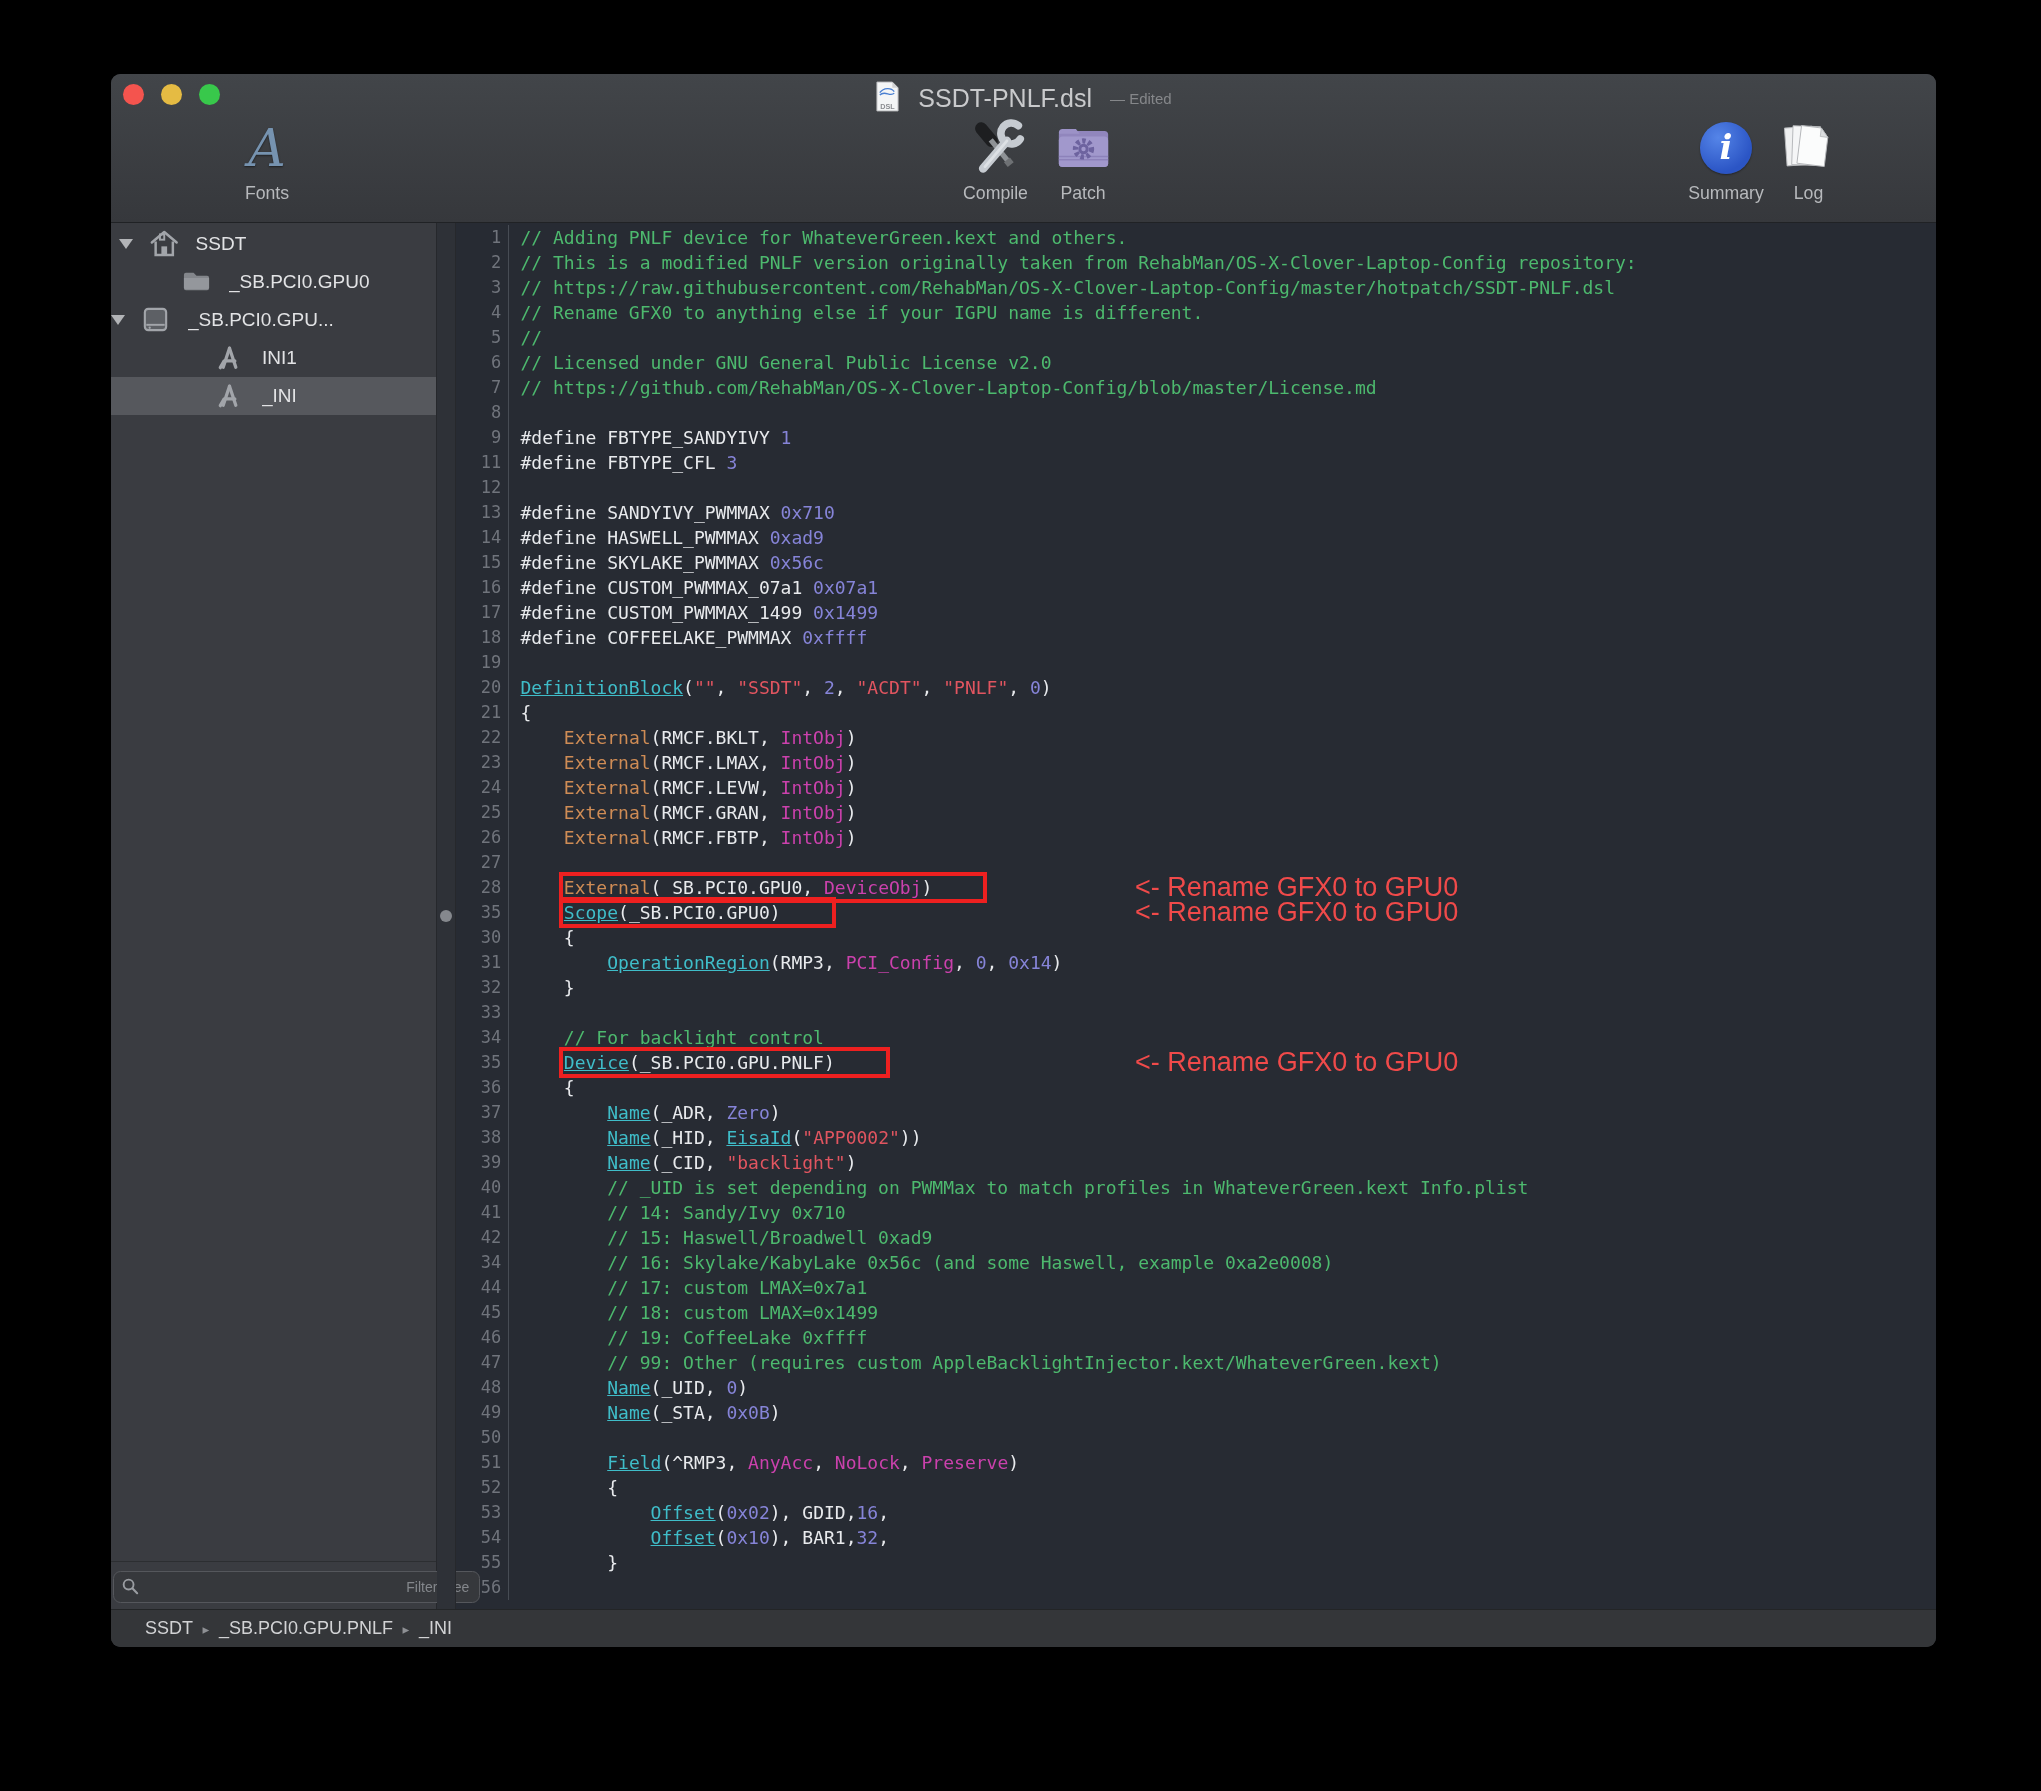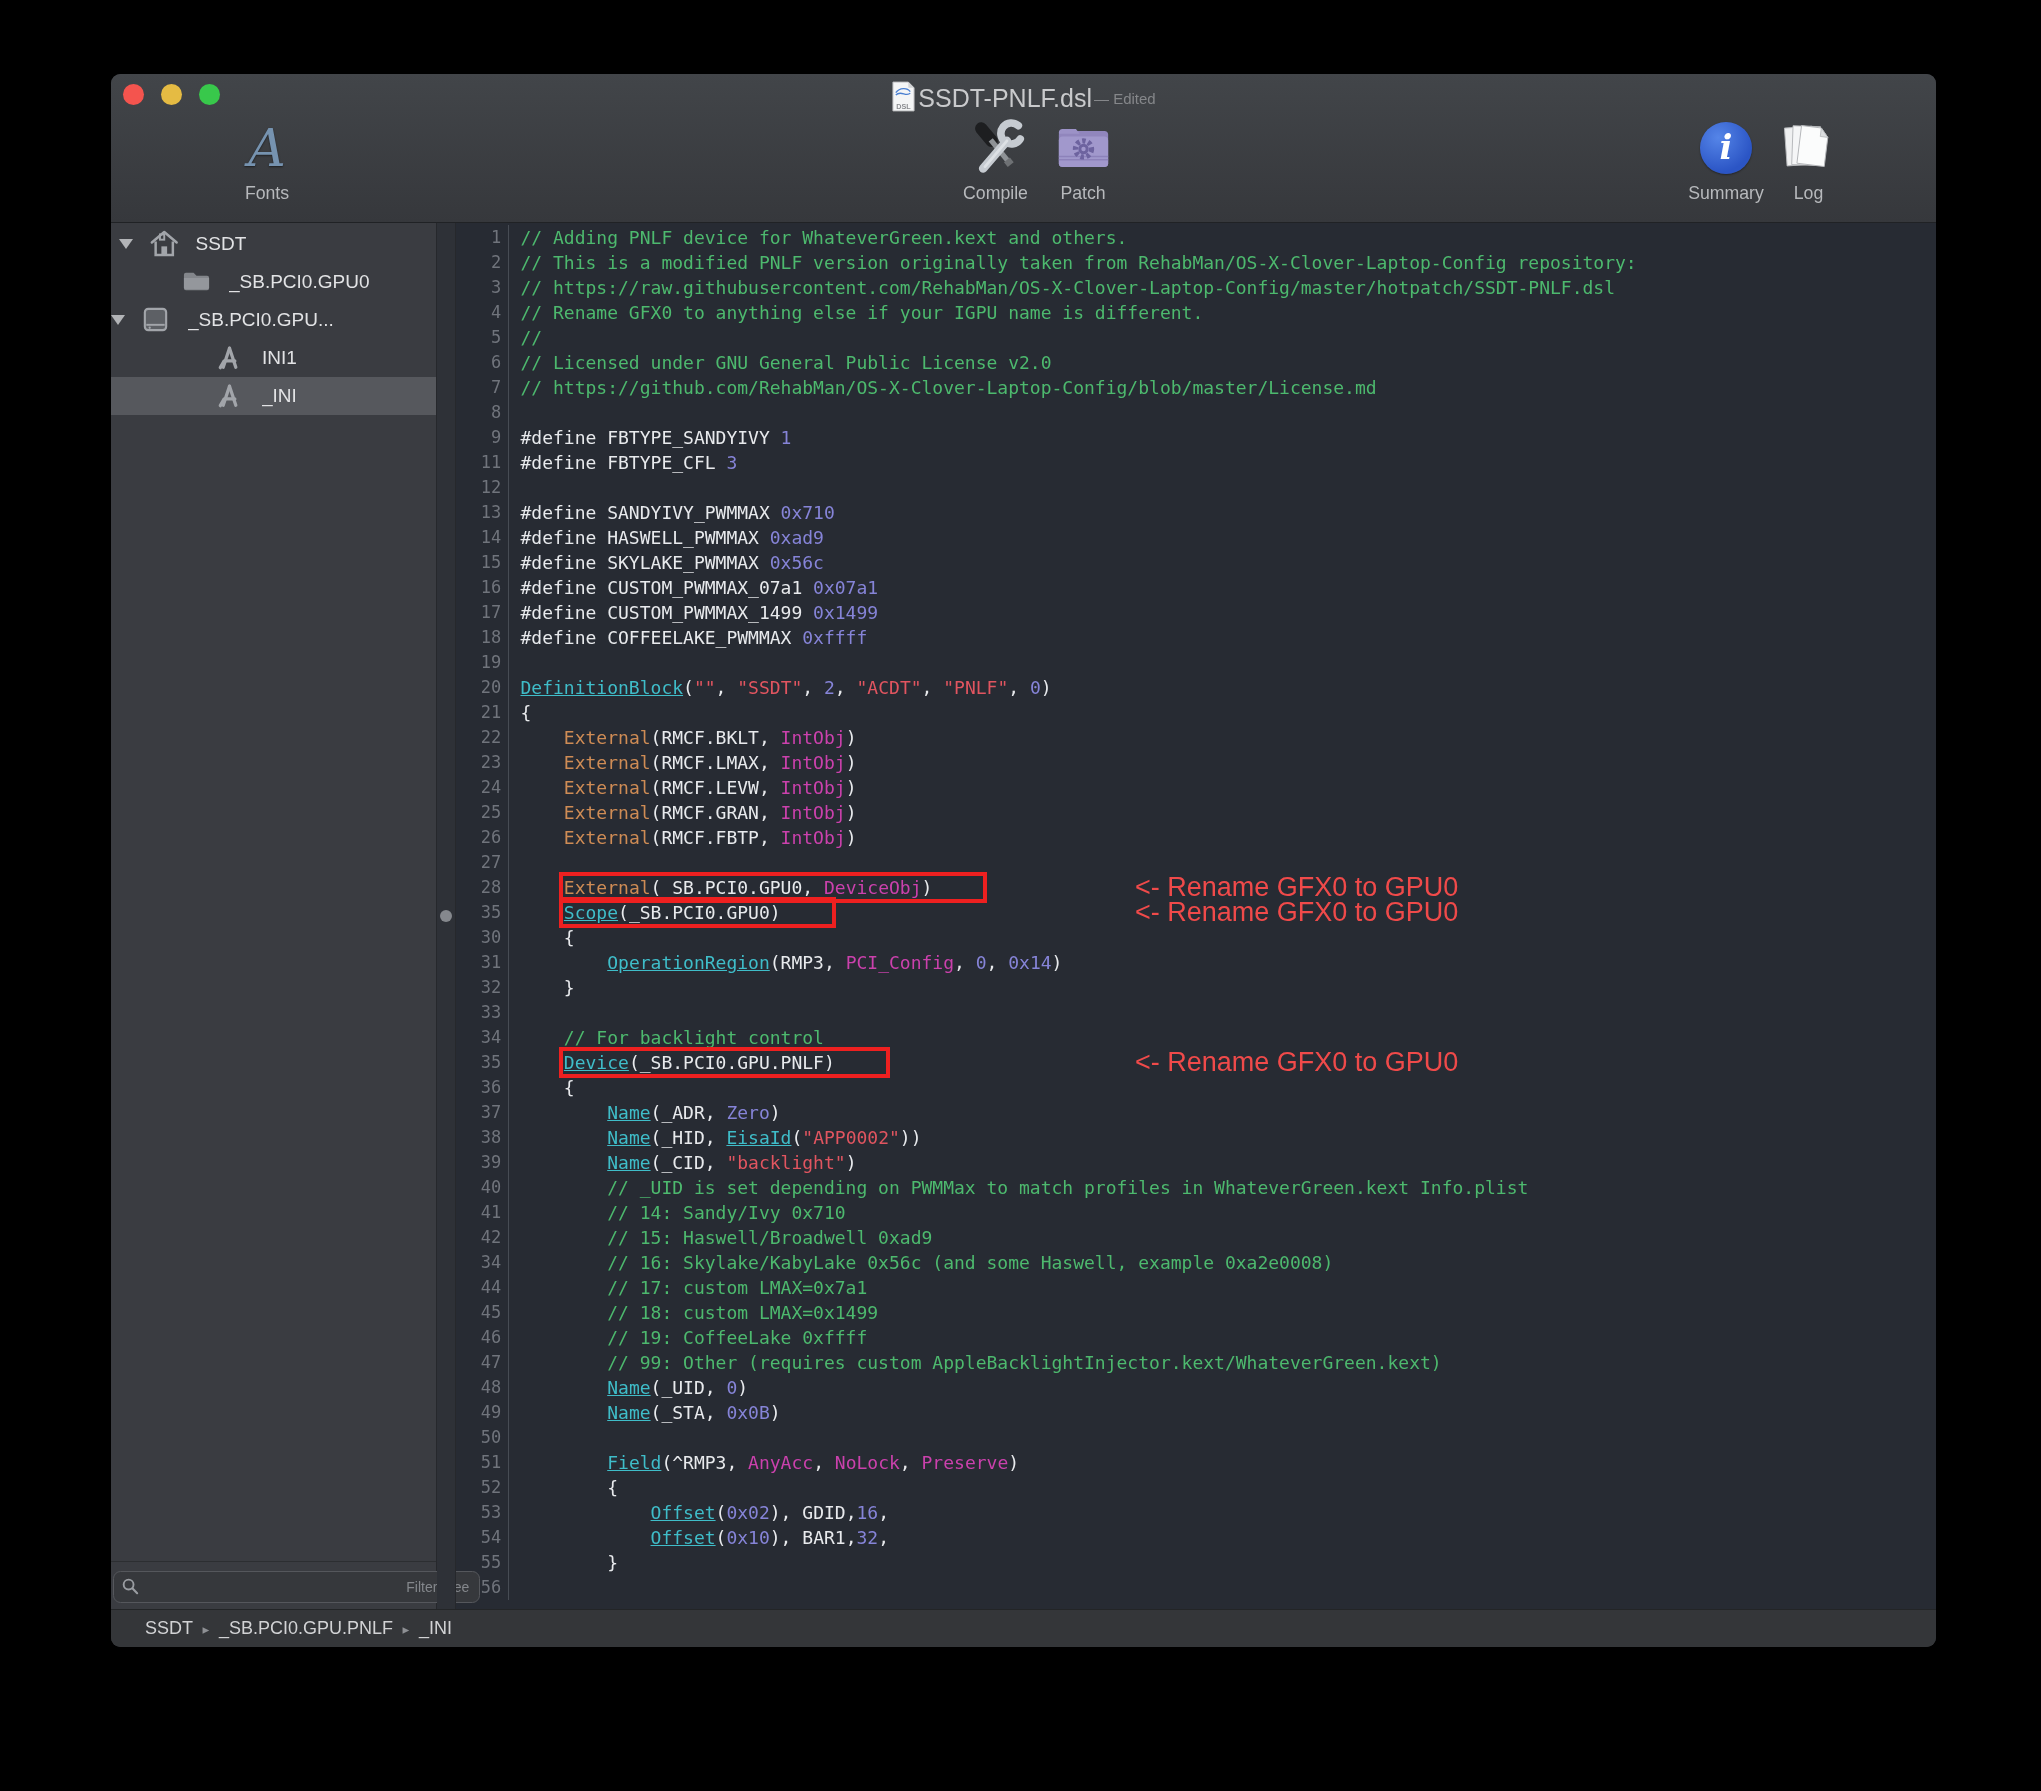--- a/index.html
+++ b/index.html
@@ -5,21 +5,21 @@
   html,body{margin:0;padding:0;background:#000;width:2042px;height:1791px;overflow:hidden;}
   *{box-sizing:border-box;}
   .screen{position:relative;width:2042px;height:1791px;background:#000;font-family:"Liberation Sans",sans-serif;}
   .window{position:absolute;left:111px;top:74px;width:1825px;height:1573px;border-radius:9.6px;overflow:hidden;
           background:#3a3c41;box-shadow:0 17px 57px rgba(0,0,0,.7);display:flex;flex-direction:column;}
   
   .chrome{height:149px;flex:none;background:linear-gradient(#424549,#36383c);border-bottom:1px solid #202225;position:relative;}
   .titlebar{height:41px;position:relative;display:flex;align-items:center;justify-content:center;}
   .traffic{position:absolute;left:12.4px;top:9.6px;display:flex;gap:17px;}
   .tl{width:21px;height:21px;border-radius:50%;}
-  .titlewrap{display:flex;align-items:center;gap:2px;margin-top:7.6px;}
+  .titlewrap{display:flex;align-items:center;gap:18px;margin-top:7.6px;}
   .title-main{font-size:25px;color:#c9cacc;}
   .title-suffix{font-size:15px;color:#85878a;}
   .toolbar{position:absolute;left:0;top:41px;right:0;bottom:0;}
   .titem{position:absolute;top:3.8px;text-align:center;color:#b7b9bc;font-size:17.7px;cursor:default;}
   .titem .ic{display:flex;align-items:center;justify-content:center;height:59px;margin-bottom:5.7px;}
   .fontsA{font-family:"DejaVu Serif",serif;font-style:italic;font-size:52px;color:#7693b0;line-height:1;
           text-shadow:0 1px 1.9px rgba(0,0,0,.5);}
   .sumicon{width:52px;height:52px;border-radius:50%;background:radial-gradient(circle at 35% 30%,#5585e8,#2b55c5 70%);
            display:flex;align-items:center;justify-content:center;box-shadow:0 1px 1.9px rgba(0,0,0,.4);}
   .sumicon span{font-family:"DejaVu Serif",serif;font-style:italic;font-weight:bold;font-size:34px;color:#fff;line-height:1;margin-top:-1.9px;}

